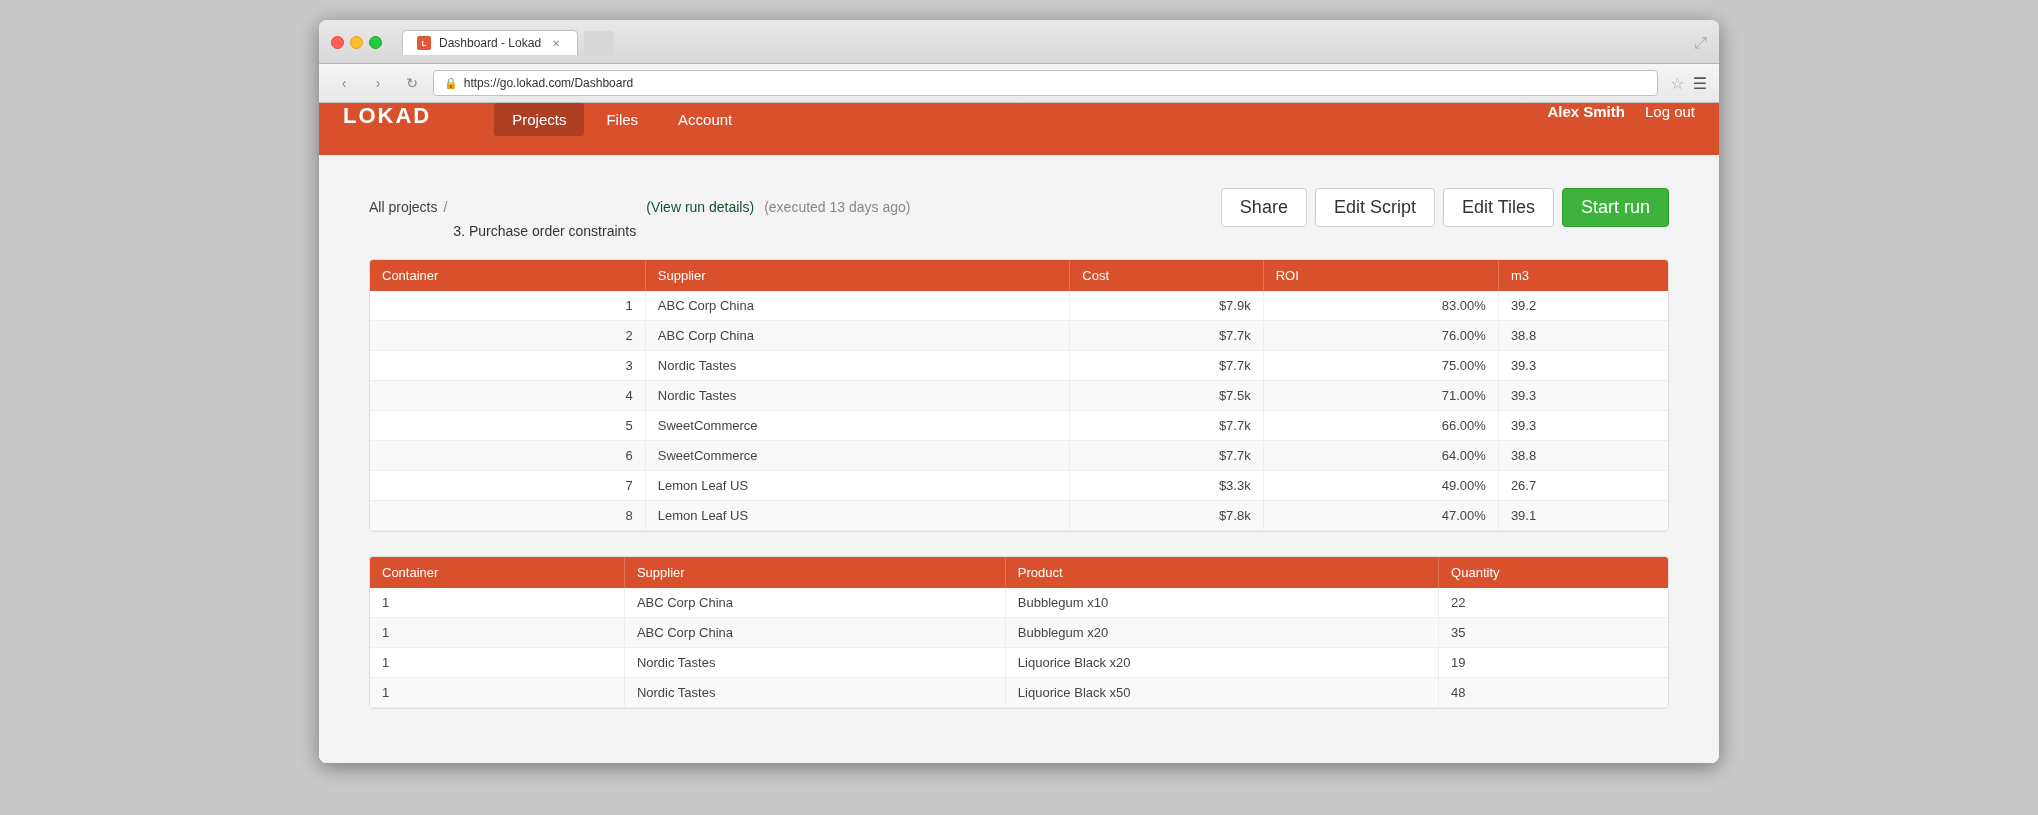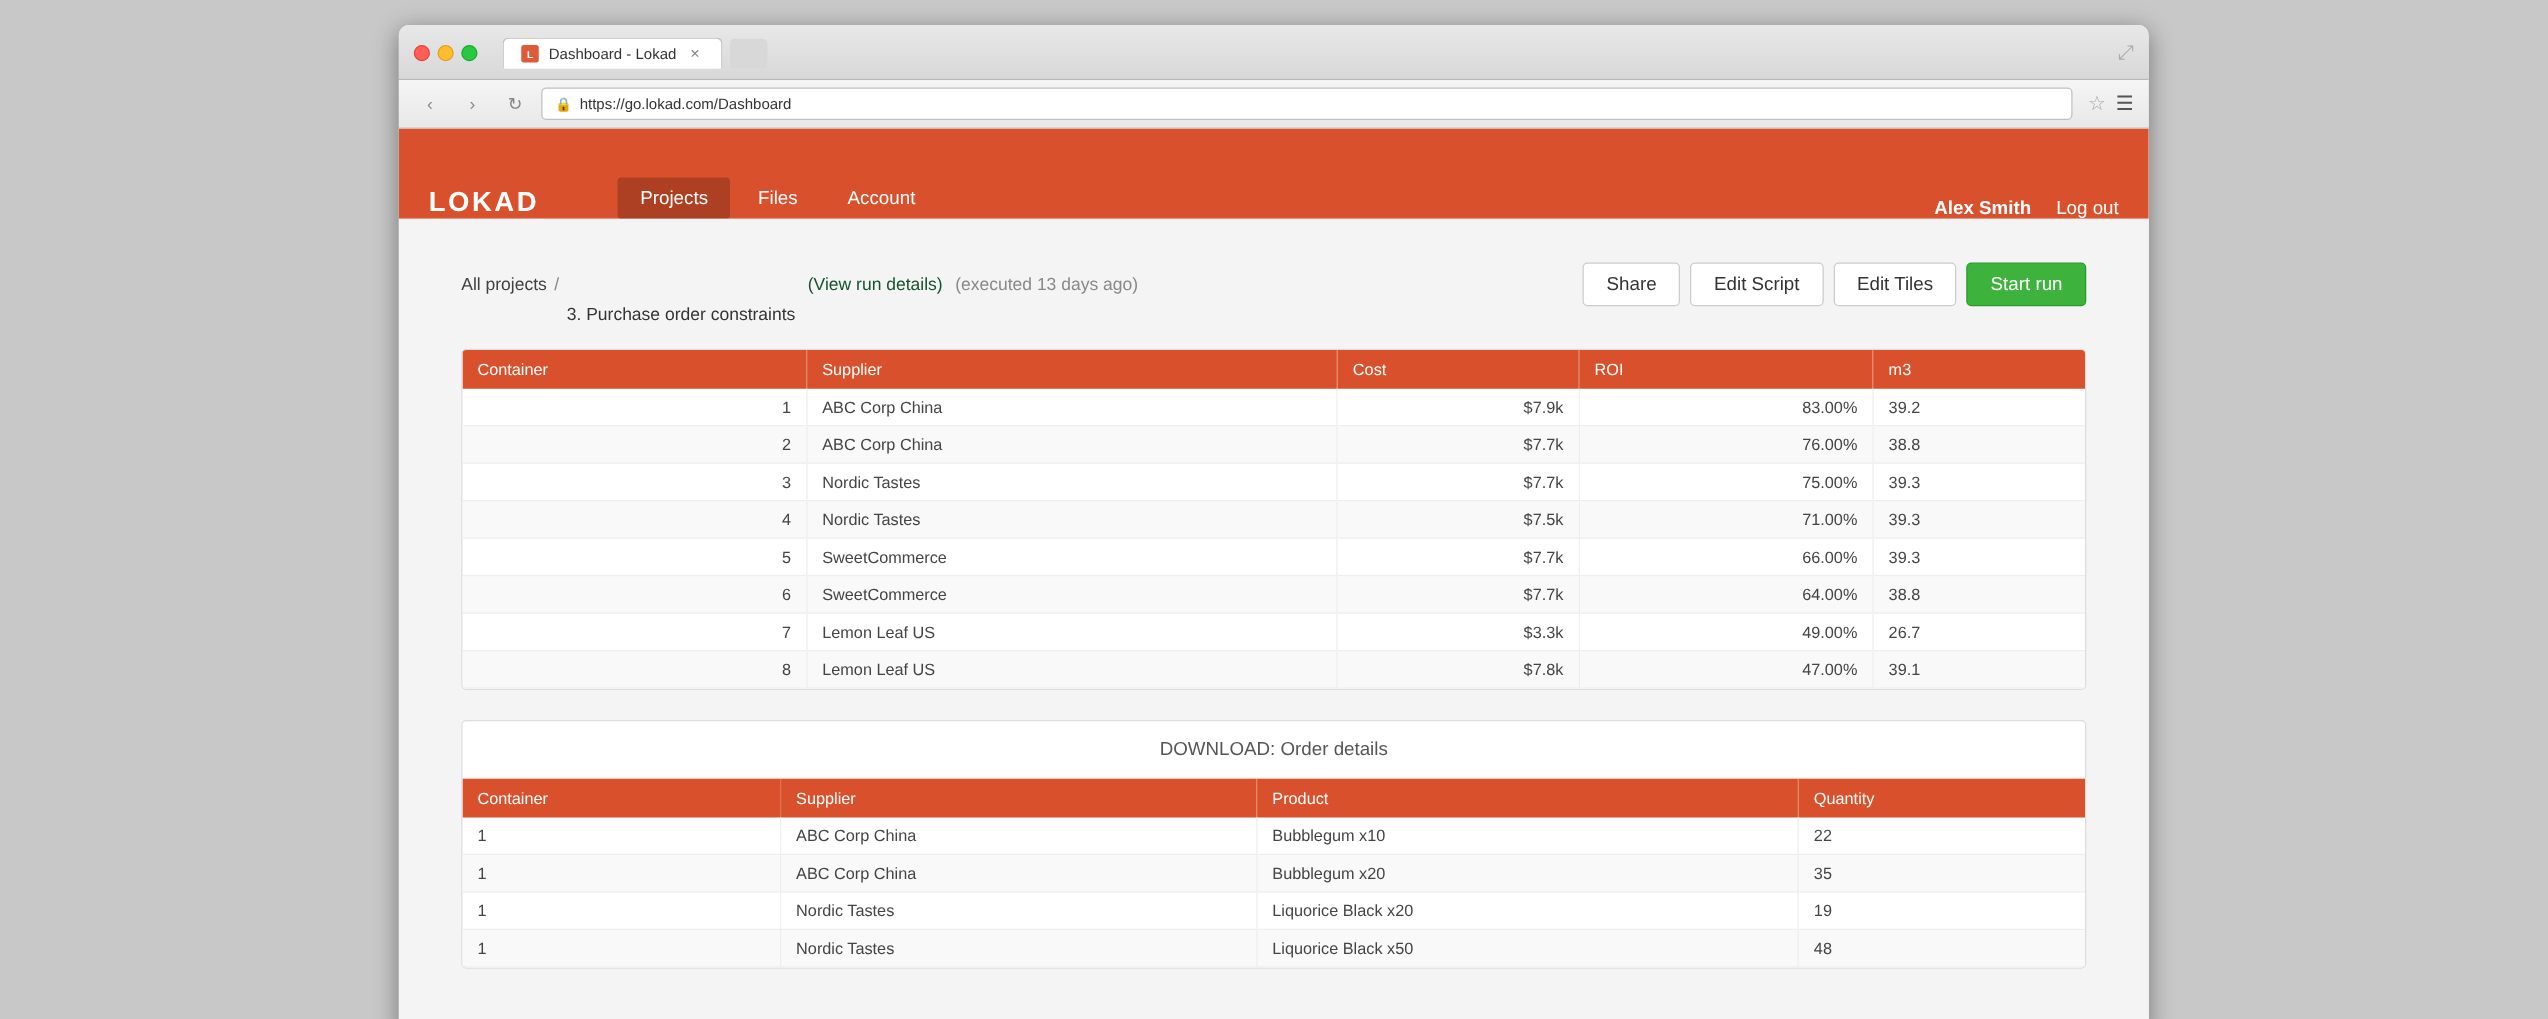--- a/index.html
+++ b/index.html
@@ -155,23 +155,23 @@
 
     
     .app-content {
       background: white;
     }
 
     
     .top-nav {
       background: #d9512c;
       display: flex;
-      align-items: flex-end;
+      align-items: flex-start;
       padding: 0 24px;
-      height: 72px;
+      height: 52px;
     }
 
     .brand-logo {
       color: white;
       font-size: 22px;
       font-weight: bold;
       letter-spacing: 2px;
       margin-right: 32px;
     }
 
@@ -263,21 +263,21 @@
 
     .toolbar {
       display: flex;
       align-items: center;
       gap: 8px;
     }
 
     .btn {
       padding: 8px 18px;
       border-radius: 4px;
-      font-size: 15px;
+      font-size: 18px;
       cursor: pointer;
       border: 1px solid #ccc;
       background: white;
       color: #333;
     }
 
     .btn-primary {
       background: #3db33d;
       color: white;
       border: 1px solid #2a9a2a;
@@ -482,21 +482,20 @@
       <td>Lemon Leaf US</td>
       <td class="right">$7.8k</td>
       <td class="right">47.00%</td>
       <td>39.1</td>
     </tr>
             </tbody>
         </table>
       </div>
 
       <div class="tile">
-        <div class="tile-title">DOWNLOAD: Order details</div>
         <table class="data-table">
           <thead>
             <tr>
               <th>Container</th>
               <th>Supplier</th>
               <th>Product</th>
               <th>Quantity</th>
             </tr>
           </thead>
           <tbody id="tile2-body">

